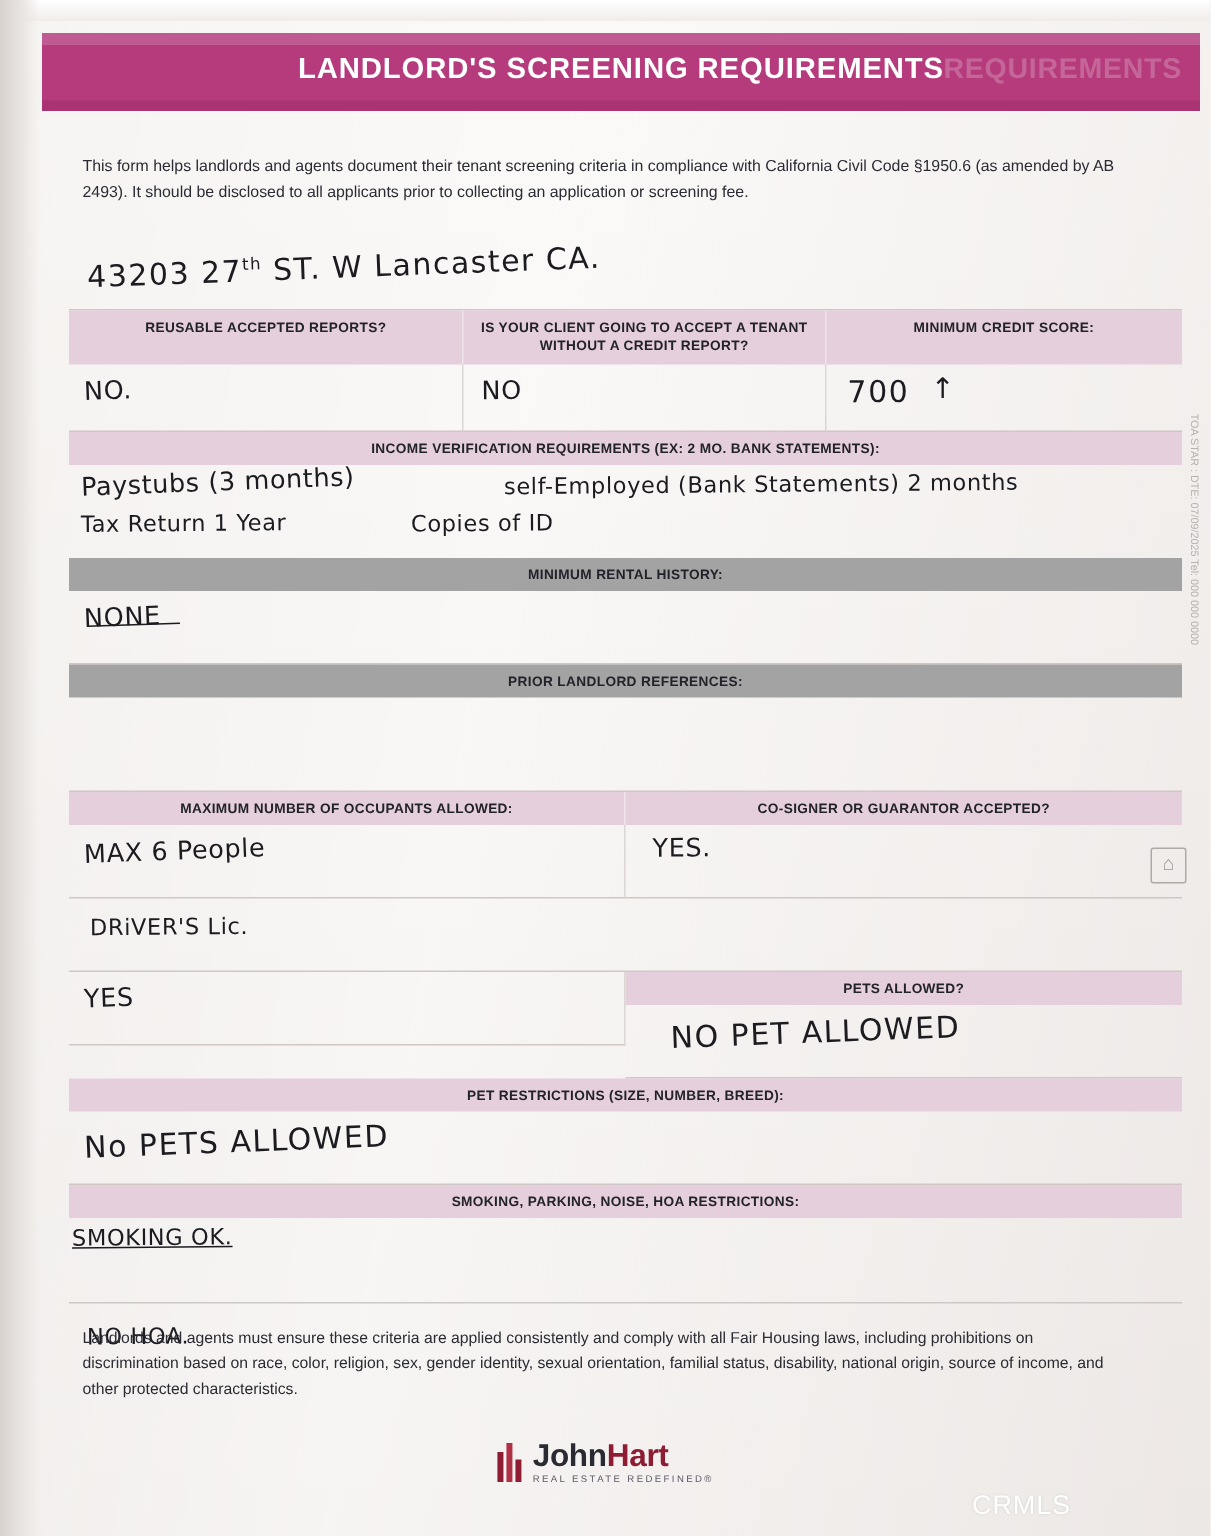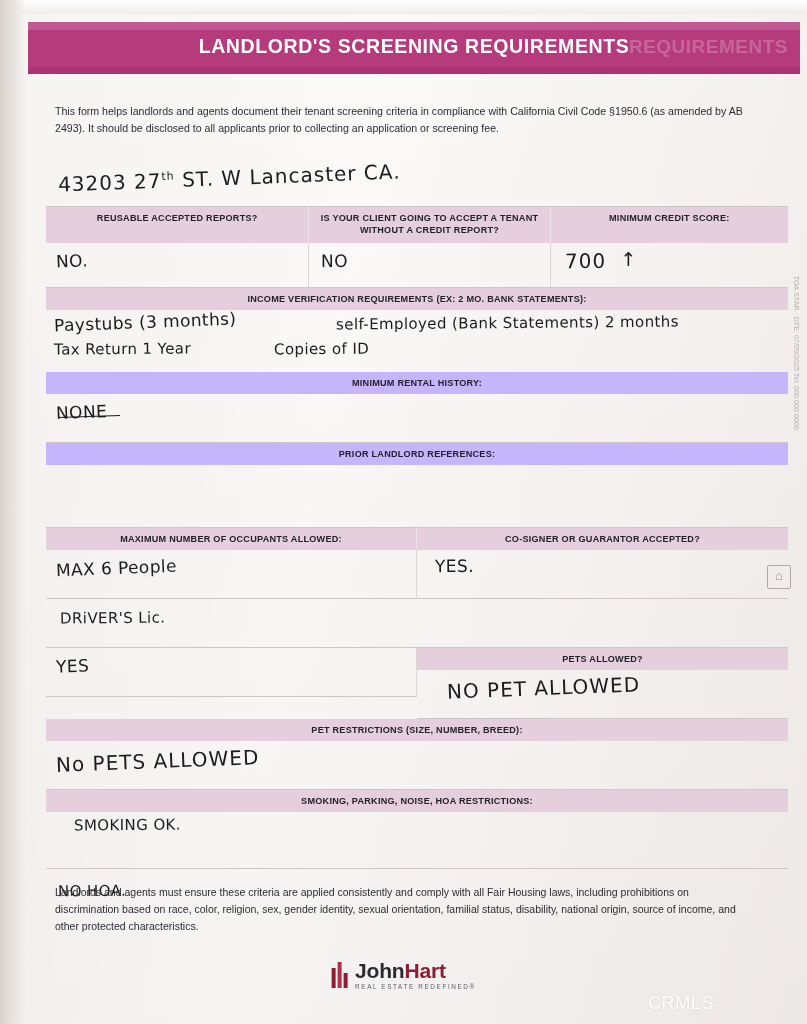--- a/index.html
+++ b/index.html
@@ -119,21 +119,21 @@
     color: #22222a;
     font-size: 9.1px;
     font-weight: bold;
     letter-spacing: 0.25px;
     text-align: center;
     padding: 5px 4px 5px 4px;
     line-height: 12px;
     border-right: 1px solid #efe3ea;
   }
   .lbl.nb { border-right: none; }
-  .lbl.pale { background: #c4b5fd; }
+  .lbl.pale { background: #a3a3a3; }
   .lbl.tall { min-height: 26px; }
 
   .ans {
     position: relative;
     height: 44px;
     border-bottom: 1px solid #cfc7c4;
     border-right: 1px solid #dcd6d3;
   }
   .ans.nb { border-right: none; }
   .ans.h56 { height: 56px; }
@@ -391,21 +391,21 @@
         <div class="ans nb h48">
           <div class="hw lg up" style="left:10px; top:8px;">No PETS ALLOWED</div>
         </div>
       </div>
     </div>
 
     <div class="row">
       <div class="cell full">
         <div class="lbl nb">SMOKING, PARKING, NOISE, HOA RESTRICTIONS:</div>
         <div class="ans nb h56">
-          <div class="hw sm flat" style="left:28px; top:4px;">SMOKING  OK.</div>
+          <div class="hw sm flat" style="left:2px; top:4px;text-decoration:underline;">SMOKING  OK.</div>
           <div class="hw sm flat" style="left:12px; top:26px;margin-top:44px;">NO HOA.</div>
         </div>
       </div>
     </div>
 
   </div>
 
   <div class="footnote">Landlords and agents must ensure these criteria are applied consistently and comply with all Fair Housing laws, including prohibitions on discrimination based on race, color, religion, sex, gender identity, sexual orientation, familial status, disability, national origin, source of income, and other protected characteristics.</div>
 
   <div class="logo">

